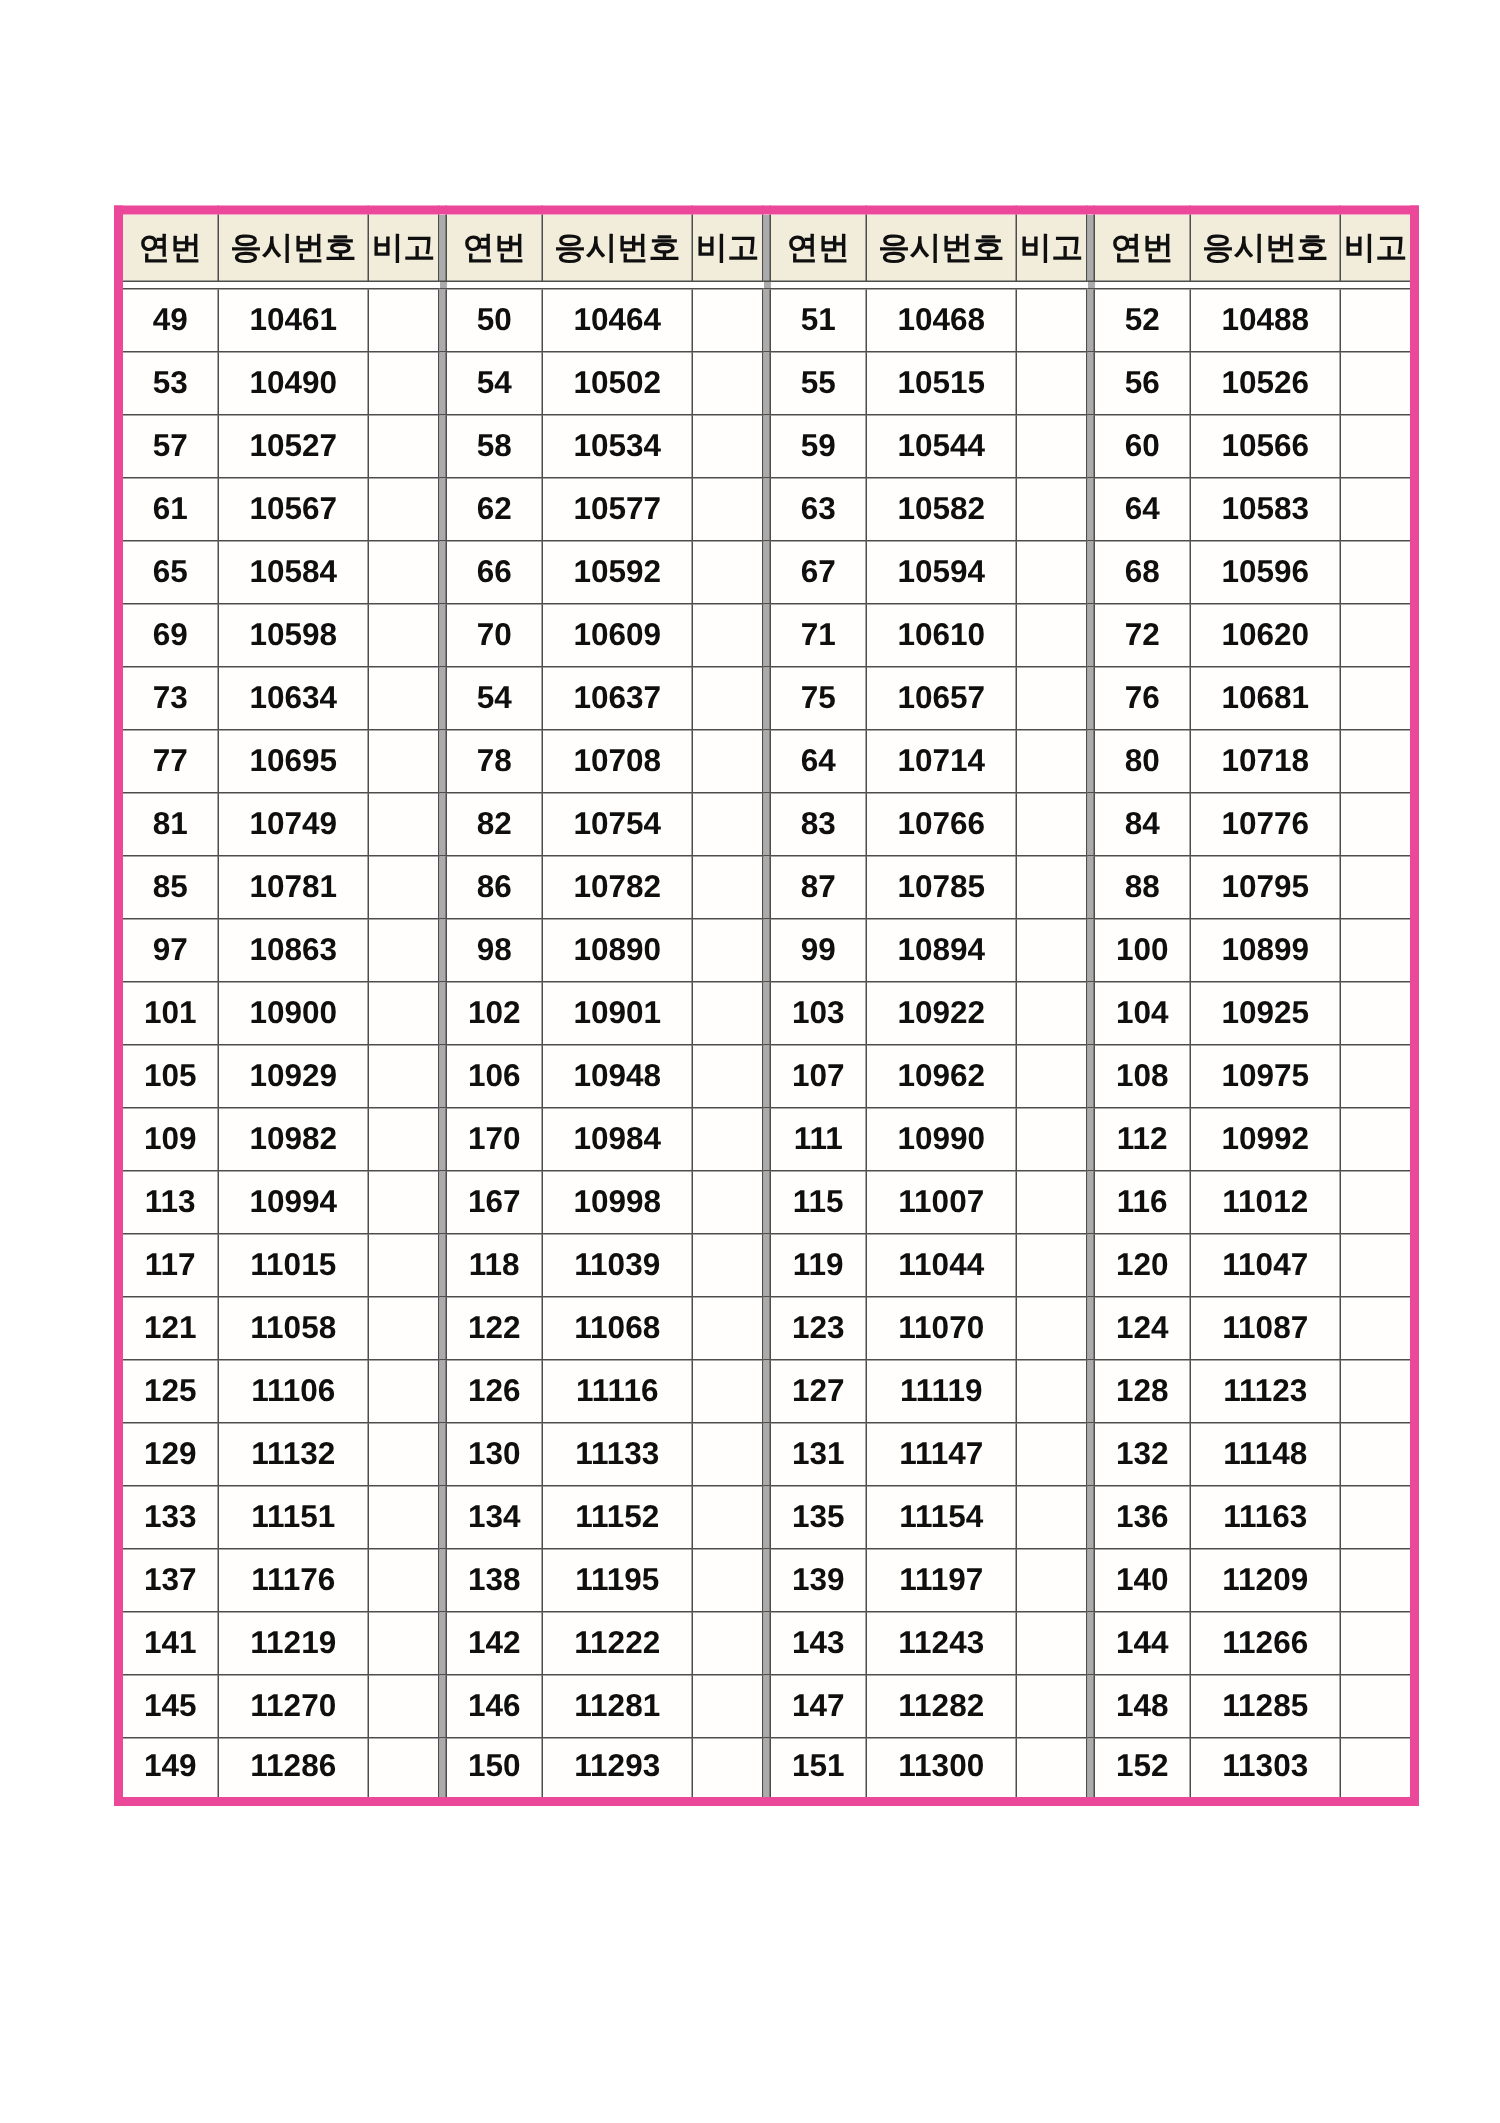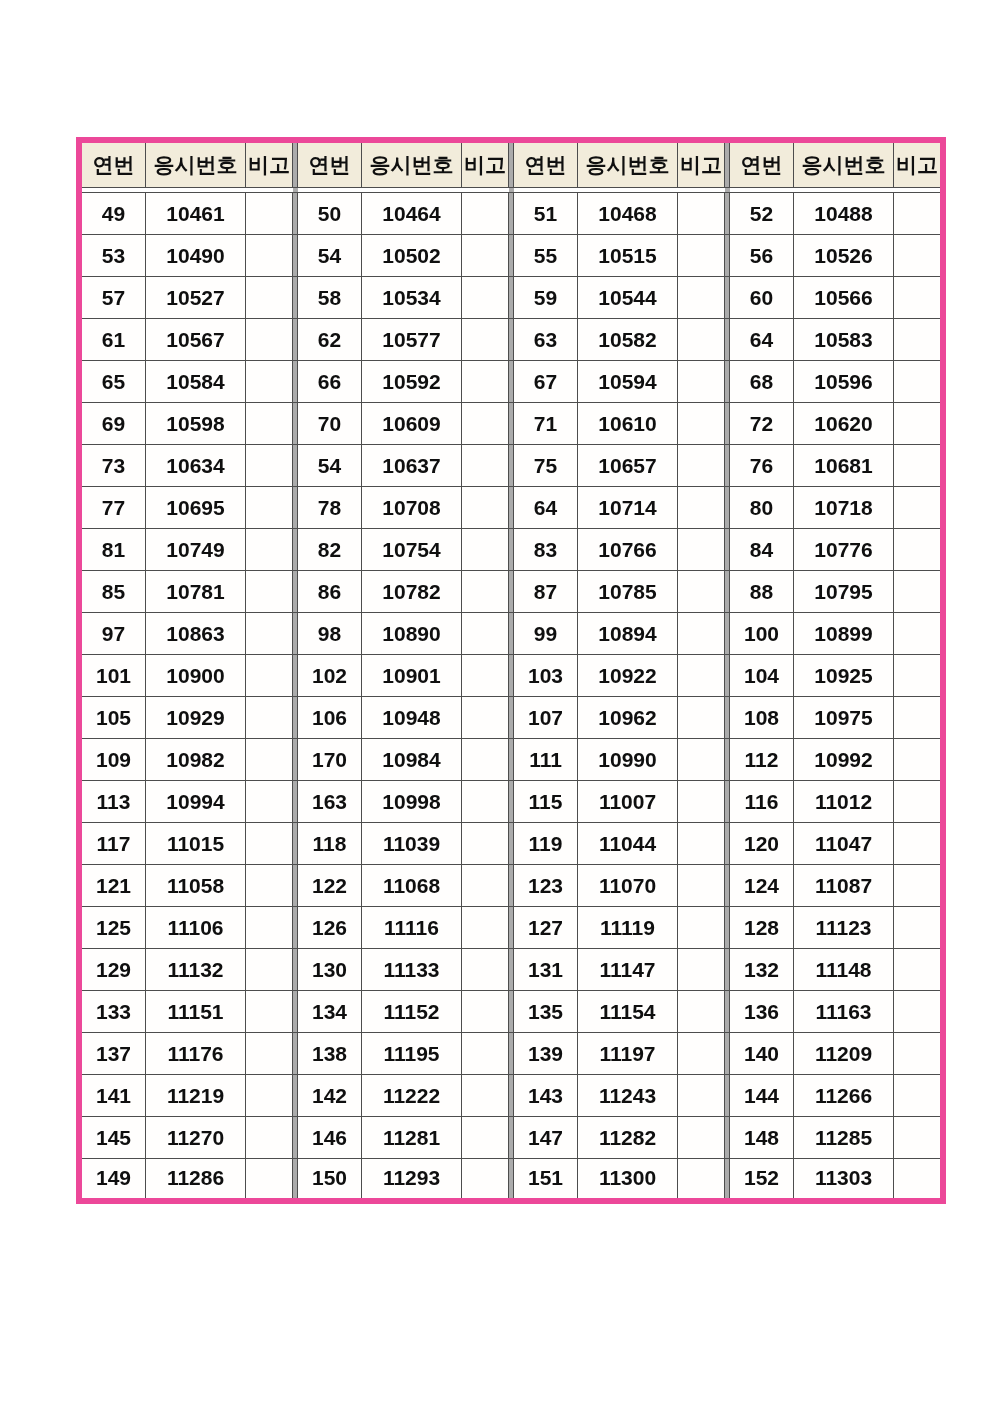--- a/index.html
+++ b/index.html
@@ -351,21 +351,21 @@
           <td class="col-sep sep"></td>
           <td class="col-no">112</td>
           <td class="col-exam">10992</td>
           <td class="col-note"></td>
         </tr>
         <tr class="data-row">
           <td class="col-no">113</td>
           <td class="col-exam">10994</td>
           <td class="col-note"></td>
           <td class="col-sep sep"></td>
-          <td class="col-no">163</td>
+          <td class="col-no">167</td>
           <td class="col-exam">10998</td>
           <td class="col-note"></td>
           <td class="col-sep sep"></td>
           <td class="col-no">115</td>
           <td class="col-exam">11007</td>
           <td class="col-note"></td>
           <td class="col-sep sep"></td>
           <td class="col-no">116</td>
           <td class="col-exam">11012</td>
           <td class="col-note"></td>

